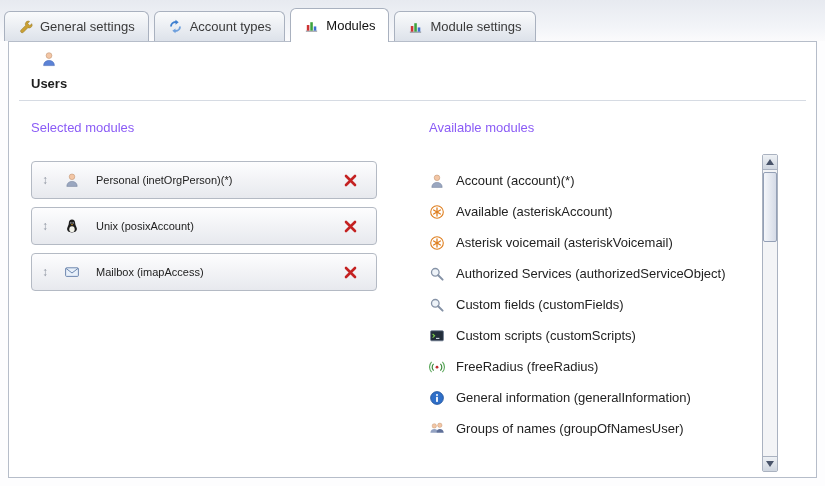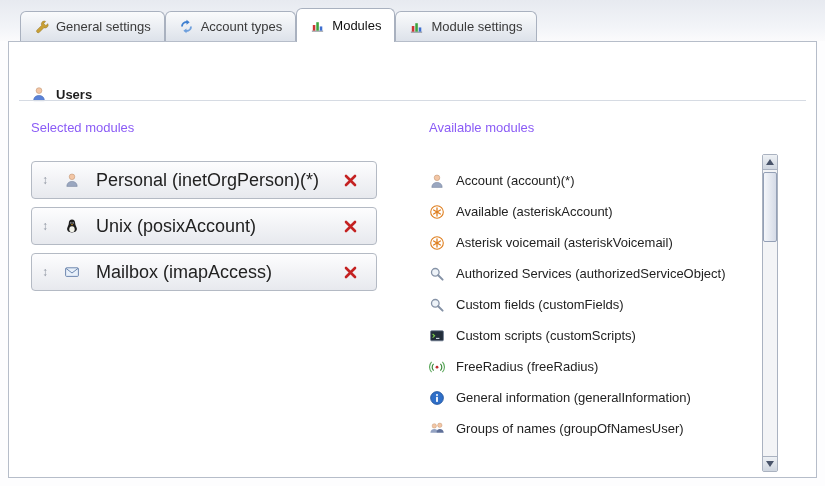--- a/index.html
+++ b/index.html
@@ -5,22 +5,22 @@
   * { box-sizing: border-box; }
   html, body { margin: 0; padding: 0; }
   body {
     width: 825px; height: 486px; overflow: hidden;
     font-family: "Liberation Sans", "DejaVu Sans", sans-serif;
     background: #fdfdfe; color: #222;
   }
 
   
   .tabbar {
-    display: flex; align-items: flex-end; 
-    height: 41px; padding-left: 20px;
+    display: flex; align-items: flex-end; gap: 5px;
+    height: 41px; padding-left: 4px;
     background: linear-gradient(#e7eaf0 0%, #f2f4f8 65%, #fbfbfc 100%);
     position: relative; z-index: 2;
   }
   .tab {
     display: flex; align-items: center; gap: 7px;
     height: 30px; padding: 0 13px;
     font-size: 13px; color: #3a3a3a; cursor: pointer;
     background: linear-gradient(#fafbfc, #dde2ea);
     border: 1px solid #a9b1bf; border-bottom: none;
     border-radius: 6px 6px 0 0; white-space: nowrap;
@@ -30,23 +30,23 @@
     margin-bottom: -1px; padding-bottom: 1px; z-index: 3;
   }
   .tab-icon svg { width: 15px; height: 15px; display: block; }
 
   
   .panel {
     position: relative; margin: 0 8px; height: 437px;
     background: #fff; border: 1px solid #b6bdc9; z-index: 1;
   }
   .section-head {
-    position: absolute; left: 22px; top: 44px;
+    position: absolute; left: 22px; top: 9px;
     display: flex; align-items: center; gap: 9px;
-    font-size: 13px; font-weight: bold; color: #1d1d1d;
+    font-size: 13px; font-weight: bold; color: #1d1d1d; flex-direction: column;
   }
   .section-head svg { width: 16px; height: 16px; display: block; }
   .rule {
     position: absolute; left: 10px; right: 10px; top: 58px;
     border-top: 1px solid #d6dbe3;
   }
 
   .col-heading { font-size: 13px; color: #8b5cf6; }
   .left-col  { position: absolute; left: 22px;  top: 78px; width: 346px; }
   .right-col { position: absolute; left: 420px; top: 78px; width: 352px; }
@@ -56,21 +56,21 @@
   .sel-item {
     height: 38px; display: flex; align-items: center;
     border: 1px solid #b4bac4; border-radius: 4px;
     background: linear-gradient(#fdfdfe, #e7e9ee);
     padding: 0 12px 0 6px;
   }
   .drag { width: 14px; color: #9097a3; font-size: 12px; cursor: grab; text-align: center; }
   .drag::before { content: "\2195"; }
   .mod-icon svg { width: 16px; height: 16px; display: block; }
   .sel-item .mod-icon { margin-left: 12px; }
-  .sel-item .mod-label { margin-left: 16px; font-size: 18px; color: #222; }
+  .sel-item .mod-label { margin-left: 16px; font-size: 11px; color: #222; }
   .del-btn, .add-btn {
     background: none; border: none; padding: 0; margin: 0;
     cursor: pointer; line-height: 0;
   }
   .del-btn { margin-left: auto; margin-right: 6px; }
   .del-btn svg { width: 15px; height: 15px; display: block; }
 
   
   .avail-list { margin-top: 30px; text-align: right; }
   .avail-item { display: flex; align-items: center; height: 31px; gap: 11px; }

